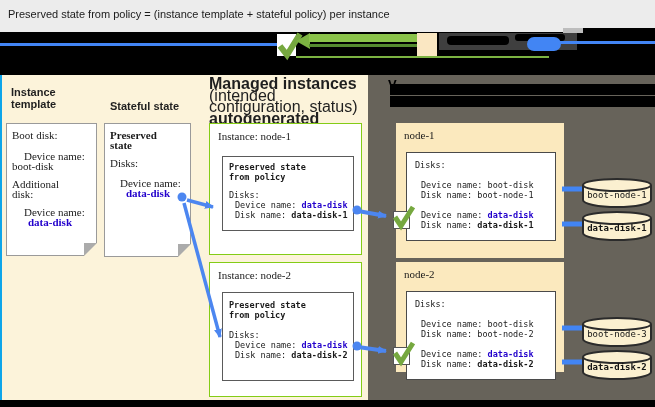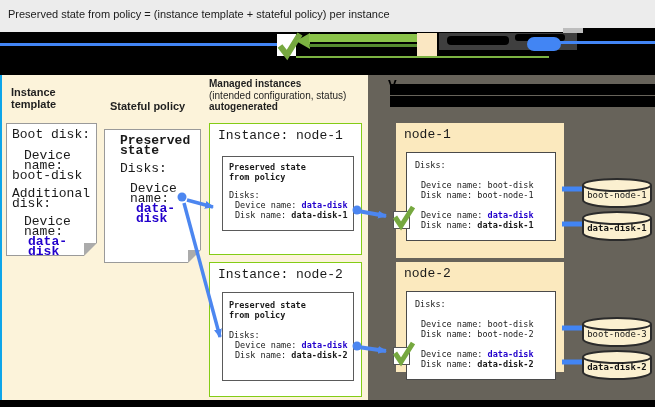--- a/index.html
+++ b/index.html
@@ -13,29 +13,29 @@
   #title{left:8px;top:8px;font-size:11px;color:#1b1b1b;white-space:nowrap;}
 
   
   .band-el{position:absolute;}
 
   
   #cream-panel{left:2px;top:75px;width:366px;height:325px;background:#fcf3da;}
   #dark-panel{left:368px;top:75px;width:287px;height:325px;background:#67635a;}
 
   .heading{font-weight:bold;font-size:11px;color:#1f1f1f;line-height:12px;white-space:pre-line;}
-  .mh{font-size:10px;line-height:11.5px;color:#1f1f1f;}
+  .mh{font-size:16px;line-height:11.5px;color:#1f1f1f;}
   .mh .b{font-weight:bold;display:block;}
   .mh .n{font-weight:normal;display:block;}
 
   
   .doc{position:absolute;background:#fff;border:1px solid #9a9a9a;}
   .doc::after{content:"";position:absolute;right:-1px;bottom:-1px;width:0;height:0;
               border-top:13px solid #ababab;border-right:13px solid #fcf3da;}
-  .mono{font-family:Liberation Mono, monospace;font-size:13px;line-height:10px;color:#1a1a1a;}
+  .mono{font-family:Liberation Serif, serif;font-size:11px;line-height:10px;color:#1a1a1a;}
   .mono-s{font-family:"DejaVu Sans Mono",monospace;font-size:8.5px;line-height:10px;color:#1a1a1a;}
   .ml{white-space:pre-line;}
   .bluetxt{color:#2200cc;font-weight:bold;}
   .boldtxt{font-weight:bold;}
 
   .docpad{padding:6px 0 0 5px;}
   .i12{margin-left:12px;} .i16{margin-left:16px;} .i20{} .i10{margin-left:10px;}
   .i6{margin-left:6px;} .gap8{margin-bottom:8px;} .gap10{margin-bottom:10px;} .gap11{margin-bottom:11px;}
 
   
@@ -85,35 +85,35 @@
   <div class="band-el" style="left:563px;top:28px;width:30px;height:5px;background:#bdbdbd;"></div>
   <div class="band-el" style="left:583px;top:28px;width:72px;height:8px;background:#000;"></div>
   <div class="band-el" style="left:527px;top:37px;width:34px;height:14px;background:#4285f4;border-radius:7px;"></div>
   <div class="band-el" style="left:556px;top:41px;width:99px;height:3px;background:#4285f4;"></div>
   <div class="band-el" style="left:296px;top:56px;width:253px;height:2px;background:#7cb342;"></div>
 
   <div class="abs" id="cream-panel"></div>
 
   <div class="abs heading ml" style="left:11px;top:86px;">Instance
 template</div>
-  <div class="abs heading" style="left:110px;top:100px;">Stateful policy</div>
+  <div class="abs heading" style="left:110px;top:100px;">Stateful state</div>
 
   <div class="doc" style="left:6px;top:123px;width:89px;height:131px;">
     <div class="mono docpad">
       <div class="gap11">Boot disk:</div>
       <div class="i12">Device name:</div>
       <div class="i20 gap8">boot-disk</div>
       <div class="ml gap8">Additional
 disk:</div>
       <div class="i12">Device name:</div>
       <div class="i16 bluetxt">data-disk</div>
     </div>
   </div>
 
-  <div class="doc" style="left:104px;top:129px;width:85px;height:132px;padding-left:10px;">
+  <div class="doc" style="left:104px;top:123px;width:85px;height:132px;">
     <div class="mono docpad">
       <div class="ml boldtxt gap8">Preserved
 state</div>
       <div class="gap10">Disks:</div>
       <div class="i10">Device name:</div>
       <div class="i16 bluetxt">data-disk</div>
     </div>
   </div>
 
   <div class="abs mh" style="left:209px;top:78px;width:158px;">

